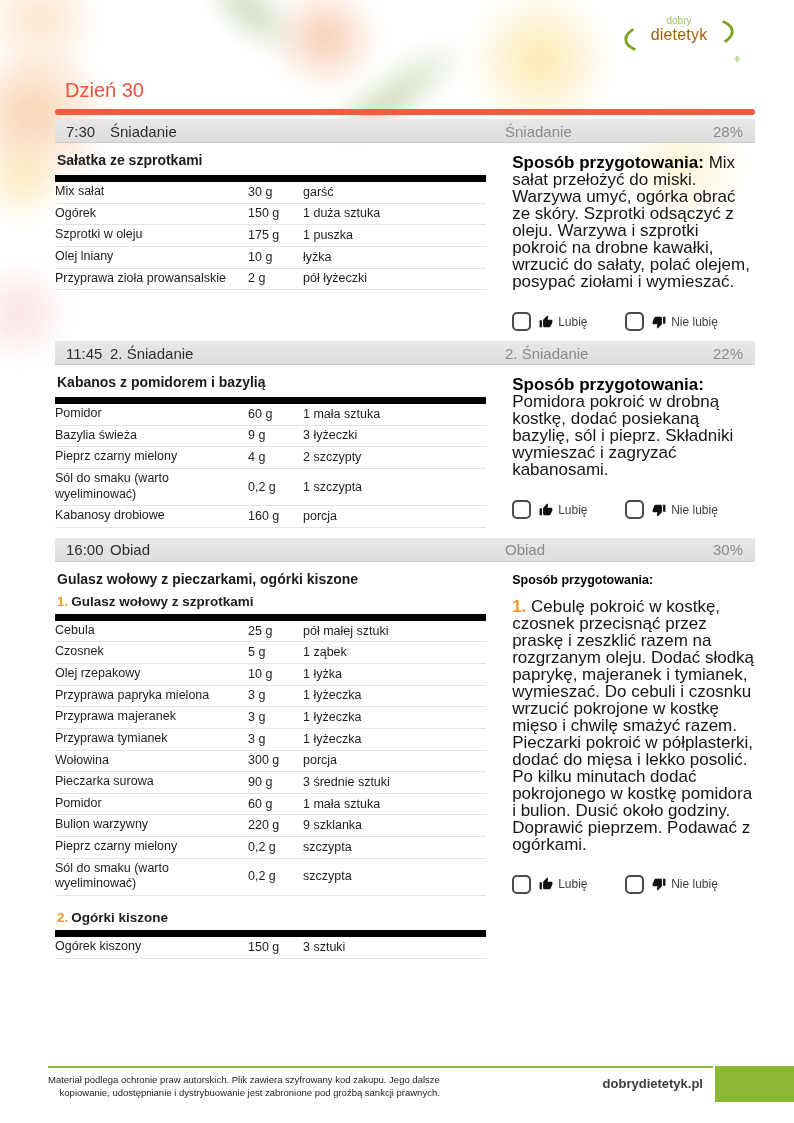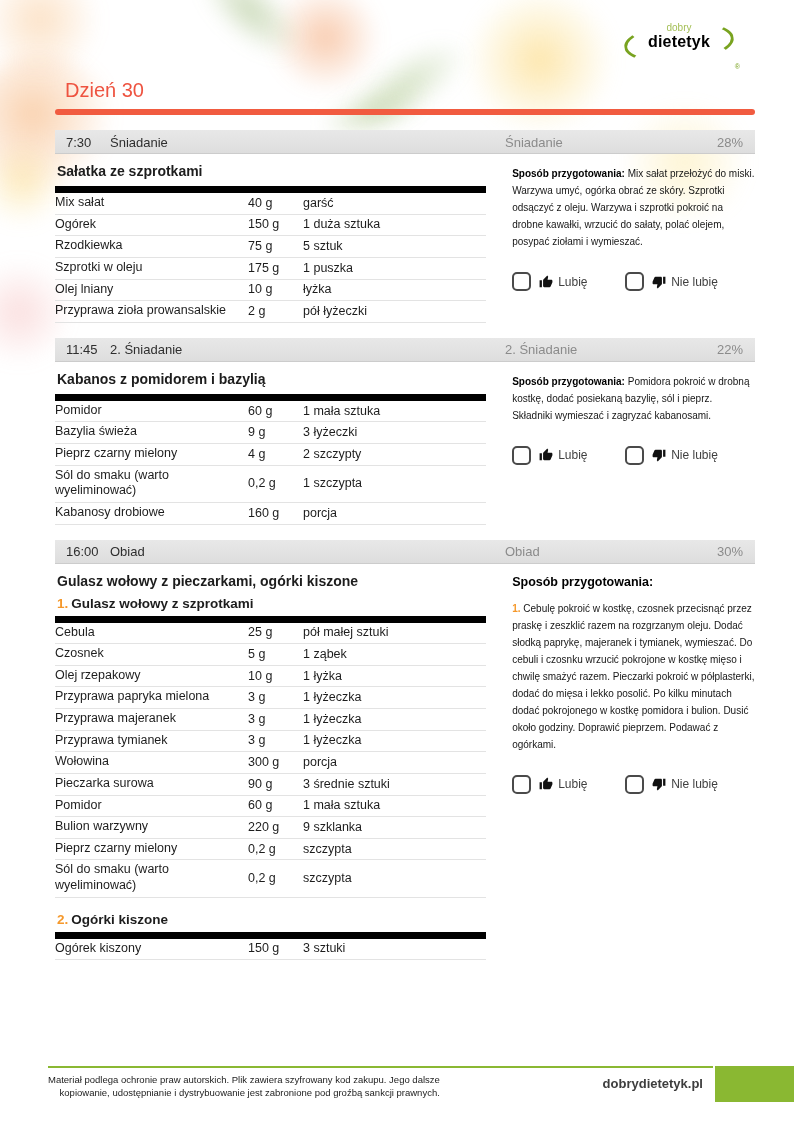--- a/index.html
+++ b/index.html
@@ -18,55 +18,55 @@
   .b6 { left:465px; top:-10px; width:150px; height:140px; background:radial-gradient(circle, rgba(250,196,58,.42), rgba(250,220,120,.16) 52%, transparent 72%); }
   .b7 { left:615px; top:105px; width:140px; height:115px; background:radial-gradient(circle, rgba(250,220,110,.30), transparent 70%); }
   .b8 { left:315px; top:88px;  width:115px; height:48px;  transform:rotate(-18deg); background:radial-gradient(ellipse, rgba(138,172,88,.36), transparent 68%); }
   .b9 { left:-28px; top:255px; width:95px;  height:115px; background:radial-gradient(circle, rgba(240,150,150,.30), transparent 70%); }
   .b10{ left:-18px; top:135px; width:80px;  height:95px;  background:radial-gradient(circle, rgba(250,208,88,.35), transparent 70%); }
 
   .content { position:relative; z-index:2; padding:0 39px 0 55px; }
 
   
   .logo-row { display:flex; justify-content:flex-end; padding-top:13px; height:66px; }
-  .logo { position:relative; width:120px; height:50px; margin-right:16px;margin-top:7px; }
+  .logo { position:relative; width:120px; height:50px; margin-right:16px; }
   .logo-ellipse { position:absolute; left:5px; right:5px; top:2px; bottom:7px; border:3px solid transparent;
                   border-left-color:#79a320; border-right-color:#79a320; border-radius:50%; transform:rotate(-5deg); }
   .logo-top  { position:absolute; top:2px; left:0; right:0; text-align:center; font-size:10px; color:#a4bf56; }
-  .logo-main { position:absolute; top:13px; left:0; right:0; text-align:center; font-size:16px; font-weight:700; color:#000000; letter-spacing:.2px; }
+  .logo-main { position:absolute; top:13px; left:0; right:0; text-align:center; font-size:16px; font-weight:400; color:#a16207; letter-spacing:.2px; }
   .logo-reg  { position:absolute; right:-1px; bottom:0; font-size:7px; color:#79a320; }
 
   
   .day-title { margin:13px 0 7px 10px; font-size:20px; font-weight:400; color:#ee5340; }
   .accent-bar { height:6px; background:#f15b40; border-radius:3px; }
 
   
-  .meal-header { height:24px; margin-top:15px; background:linear-gradient(#e8e8e8,#dddddd); box-shadow:inset 0 -1px 0 #cccccc;
-                 display:flex; align-items:center; font-size:13px; color:#2e2e2e; }
+  .meal-header { height:24px; margin-top:4px; background:linear-gradient(#e8e8e8,#dddddd); box-shadow:inset 0 -1px 0 #cccccc;
+                 display:flex; align-items:center; font-size:15px; color:#2e2e2e; }
   .mh-left { display:flex; width:440px; align-items:center; }
   .mh-time { width:55px; padding-left:11px; }
   .mh-right { flex:1; display:flex; justify-content:space-between; align-items:center; color:#8b8b8b; padding:0 12px 0 10px; }
 
   .meal + .meal { margin-top:10px; }
   .meal-body { display:flex; gap:26px; padding-top:9px; }
   .col-left { width:435px; }
   .col-right { width:245px; padding-top:2px; }
 
   .dish-title { font-size:14px; font-weight:700; color:#1d1d1d; margin:0 0 7px 2px; }
   .subrecipe-title { font-size:13.5px; font-weight:700; color:#1d1d1d; margin:0 0 5px 2px; }
   .subrecipe-title.gap-top { margin-top:14px; }
   .sub-num { color:#f5982b; margin-right:3px; }
 
   table.ing { width:100%; border-collapse:collapse; table-layout:fixed; border-top:7px solid #000000; }
   table.ing td { border-bottom:1px solid #e3e3e3; padding:2px 0 3px; font-size:12.5px; color:#1d1d1d; vertical-align:middle; }
   td.ing-name { width:193px; padding-right:8px; line-height:1.25; }
   td.ing-qty { width:55px; }
   td.ing-measure { font-size:10.5px; color:#9b9b9b; }
 
-  .prep { font-size:10px; line-height:17px; color:#161616; }
+  .prep { font-size:17px; line-height:17px; color:#161616; }
   .prep b { color:#000; }
   .prep-head { font-size:12.5px; font-weight:700; color:#000; margin-bottom:11px; }
   .step-num { color:#f5982b; font-weight:700; }
 
   .rate-row { display:flex; margin-top:22px; }
   .rate-group { display:flex; align-items:center; width:113px; }
   .checkbox { width:19px; height:19px; border:2px solid #4a4a4a; border-radius:5px; background:#fff; flex:0 0 auto; cursor:pointer; }
   .thumb { margin-left:8px; flex:0 0 auto; }
   .rate-label { margin-left:5px; font-size:12px; color:#3f3f3f; }
 
@@ -122,32 +122,27 @@
           <span>28%</span>
         </div>
       </div>
       <div class="meal-body">
         <div class="col-left">
           <h2 class="dish-title">Sałatka ze szprotkami</h2>
           <table class="ing">
             <tbody>
                 <tr>
               <td class="ing-name">Mix sałat</td>
-              <td class="ing-qty">40 g</td>
+              <td class="ing-qty">30 g</td>
               <td class="ing-measure">garść</td>
             </tr>
             <tr>
               <td class="ing-name">Ogórek</td>
               <td class="ing-qty">150 g</td>
               <td class="ing-measure">1 duża sztuka</td>
-            </tr>
-            <tr>
-              <td class="ing-name">Rzodkiewka</td>
-              <td class="ing-qty">75 g</td>
-              <td class="ing-measure">5 sztuk</td>
             </tr>
             <tr>
               <td class="ing-name">Szprotki w oleju</td>
               <td class="ing-qty">175 g</td>
               <td class="ing-measure">1 puszka</td>
             </tr>
             <tr>
               <td class="ing-name">Olej lniany</td>
               <td class="ing-qty">10 g</td>
               <td class="ing-measure">łyżka</td>

